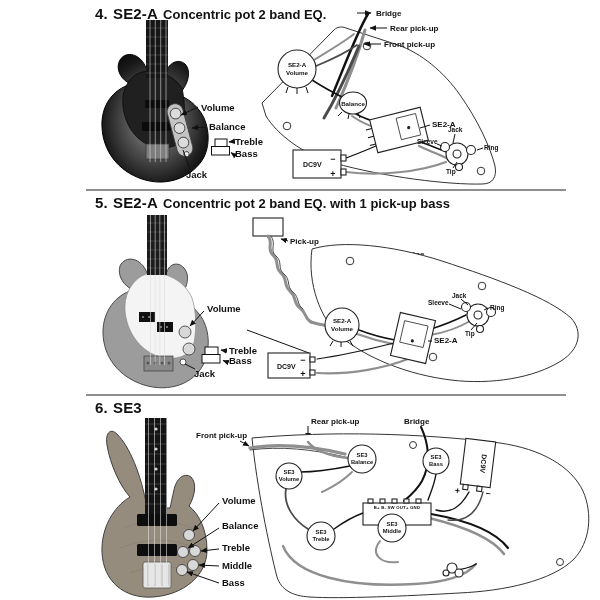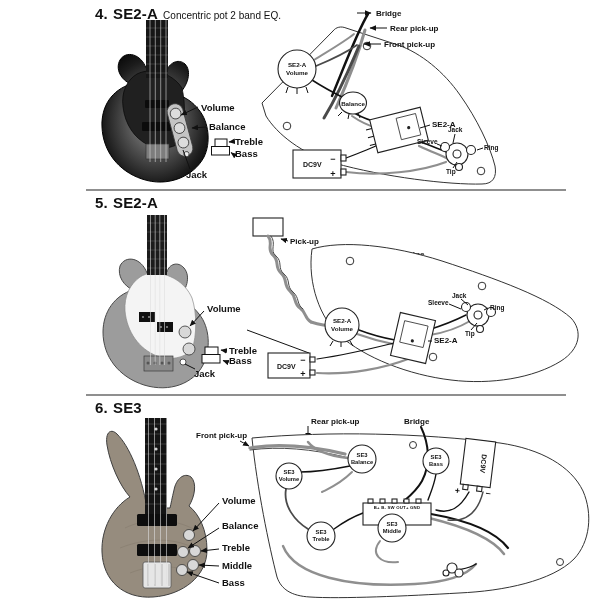--- a/index.html
+++ b/index.html
@@ -1,20 +1,20 @@
 <!DOCTYPE html>
 <html><head>
 <meta charset="utf-8">
 <style>
   html,body{margin:0;padding:0;background:#fff;}
   #stage{position:relative;width:600px;height:600px;background:#fff;overflow:hidden;
          font-family:"Liberation Sans",sans-serif;}
   .hdr{position:absolute;display:flex;align-items:baseline;gap:5px;color:#111;white-space:nowrap;}
   .h-big{font-size:15px;font-weight:bold;letter-spacing:.2px;}
-  .h-sub{font-size:10px;font-weight:normal;}
+  .h-sub{font-size:13px;font-weight:bold;}
   .divider{position:absolute;left:86px;width:480px;height:2px;background:#8f8f8f;}
   svg{position:absolute;left:0;}
   #svg1{top:0;} #svg2{top:191px;} #svg3{top:396px;}
   svg text{font-family:"Liberation Sans",sans-serif;font-weight:bold;fill:#111;}
   .lbl{font-size:9.5px;}         
   .lbl2{font-size:8px;}          
   .tiny{font-size:6.5px;}        
   .pot{font-size:6.2px;text-anchor:middle;}
   .pot3{font-size:5.8px;text-anchor:middle;}
   .bat{font-size:7px;}
@@ -35,20 +35,21 @@
 <div id="stage">
 
   <div class="hdr" style="left:95px;top:5px;">
     <span class="h-big">4.</span>
     <span class="h-big">SE2-A</span>
     <span class="h-sub">Concentric pot 2 band EQ.</span>
   </div>
   <div class="hdr" style="left:95px;top:194px;">
     <span class="h-big">5.</span>
     <span class="h-big">SE2-A</span>
+    <span class="h-sub">Concentric pot 2 band EQ. with 1 pick-up bass</span>
   </div>
   <div class="hdr" style="left:95px;top:399px;">
     <span class="h-big">6.</span>
     <span class="h-big">SE3</span>
   </div>
 
   <div class="divider" style="top:189px;"></div>
   <div class="divider" style="top:394px;"></div>
 
   <svg id="svg1" width="600" height="191" viewBox="0 0 600 191">

